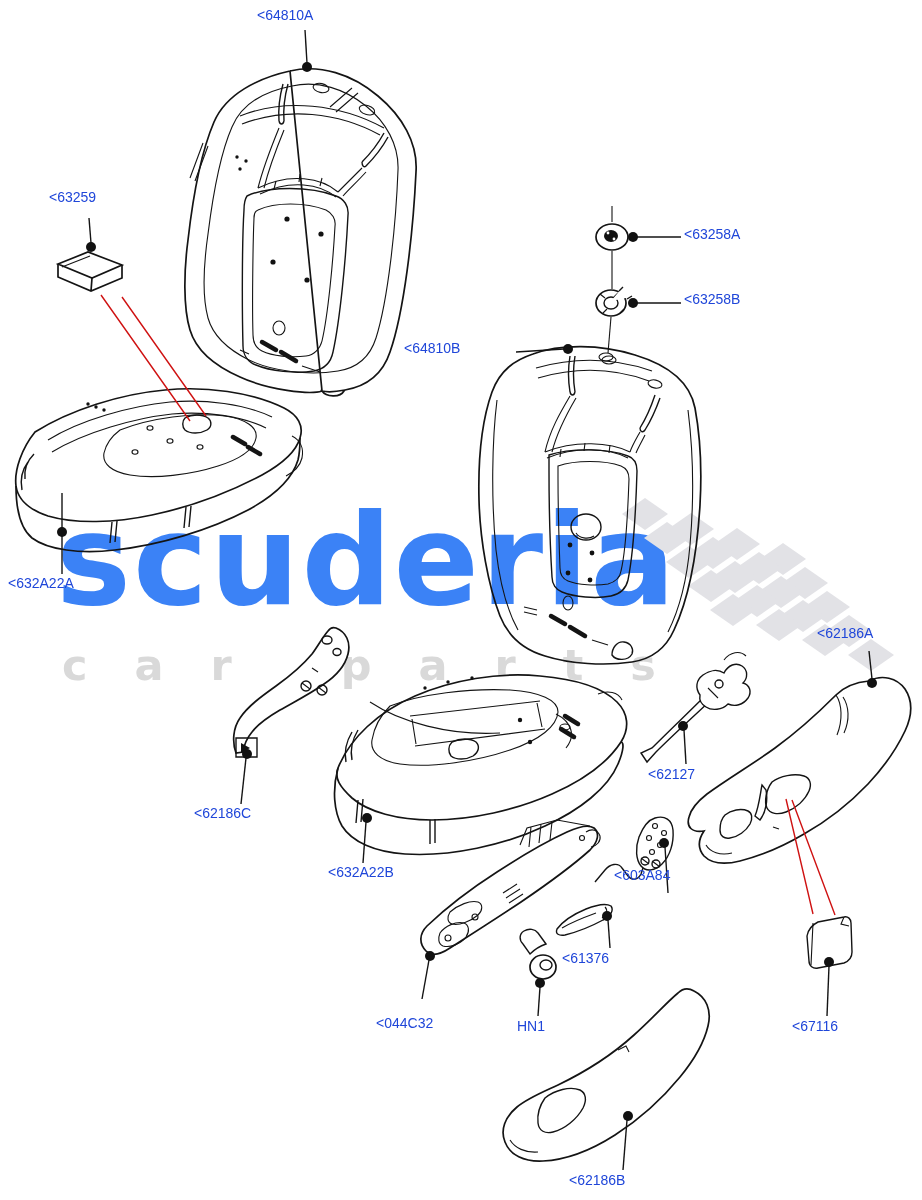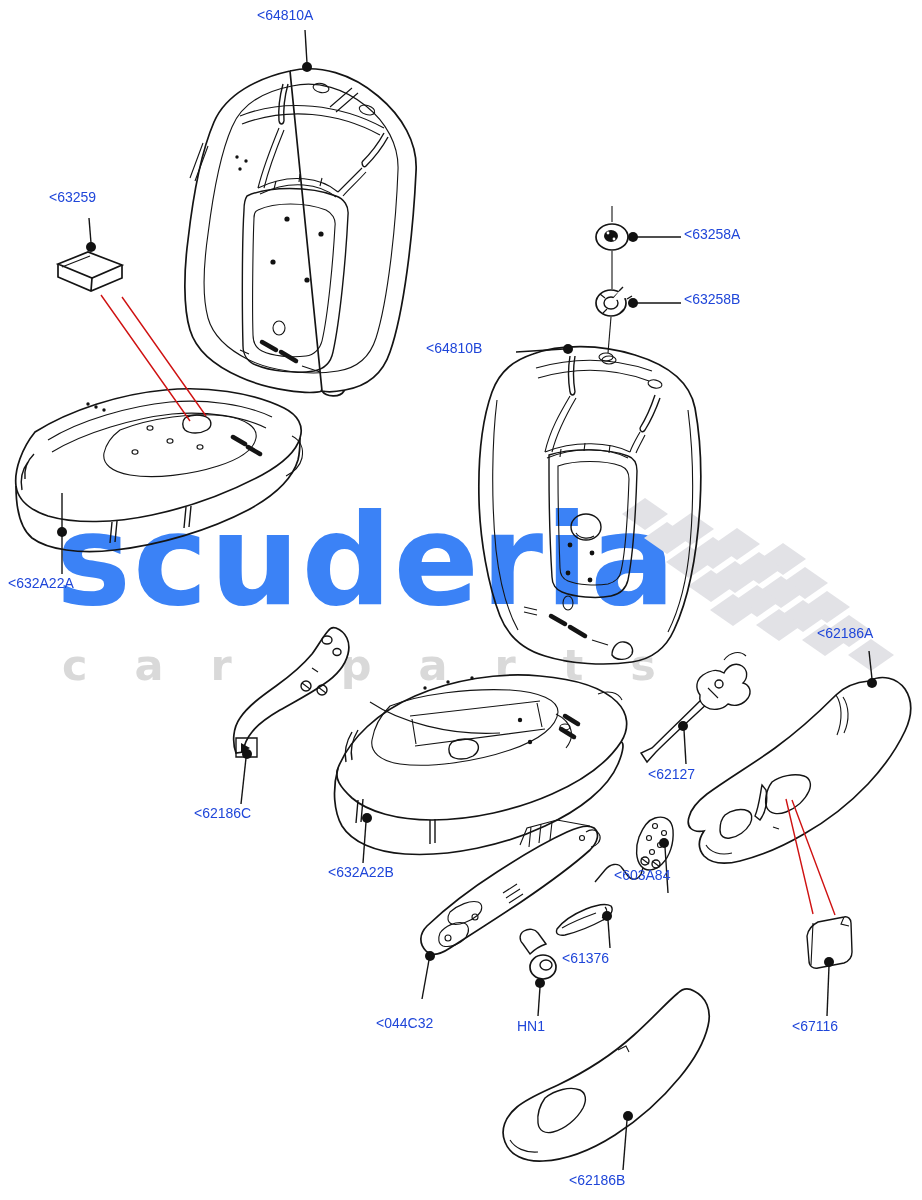--- a/index.html
+++ b/index.html
@@ -294,21 +294,21 @@
       <circle class="dot" cx="540" cy="983" r="5"></circle>
       <circle class="dot" cx="829" cy="962" r="5"></circle>
       <circle class="dot" cx="628" cy="1116" r="5"></circle>
     </g>
   </svg>
 
   <div class="plabel" style="left:257px;top:8px">&lt;64810A</div>
   <div class="plabel" style="left:49px;top:190px">&lt;63259</div>
   <div class="plabel" style="left:684px;top:227px">&lt;63258A</div>
   <div class="plabel" style="left:684px;top:292px">&lt;63258B</div>
-  <div class="plabel" style="left:426px;top:341px">&lt;64810B</div>
+  <div class="plabel" style="left:404px;top:341px">&lt;64810B</div>
   <div class="plabel" style="left:8px;top:576px">&lt;632A22A</div>
   <div class="plabel" style="left:817px;top:626px">&lt;62186A</div>
   <div class="plabel" style="left:194px;top:806px">&lt;62186C</div>
   <div class="plabel" style="left:648px;top:767px">&lt;62127</div>
   <div class="plabel" style="left:328px;top:865px">&lt;632A22B</div>
   <div class="plabel" style="left:614px;top:868px">&lt;603A84</div>
   <div class="plabel" style="left:562px;top:951px">&lt;61376</div>
   <div class="plabel" style="left:376px;top:1016px">&lt;044C32</div>
   <div class="plabel" style="left:517px;top:1019px">HN1</div>
   <div class="plabel" style="left:792px;top:1019px">&lt;67116</div>

